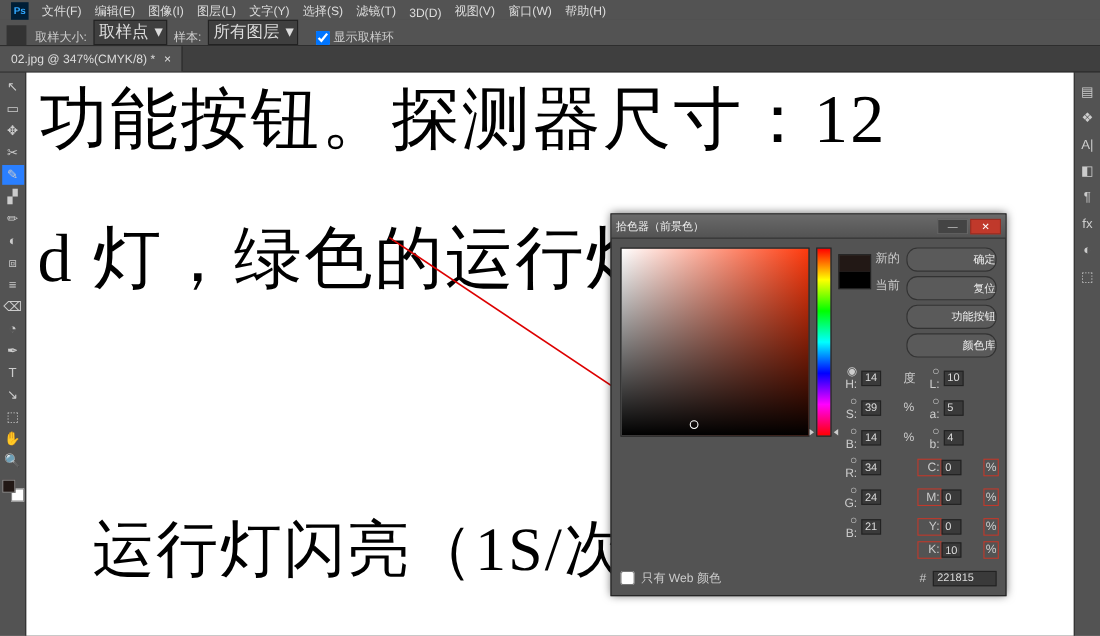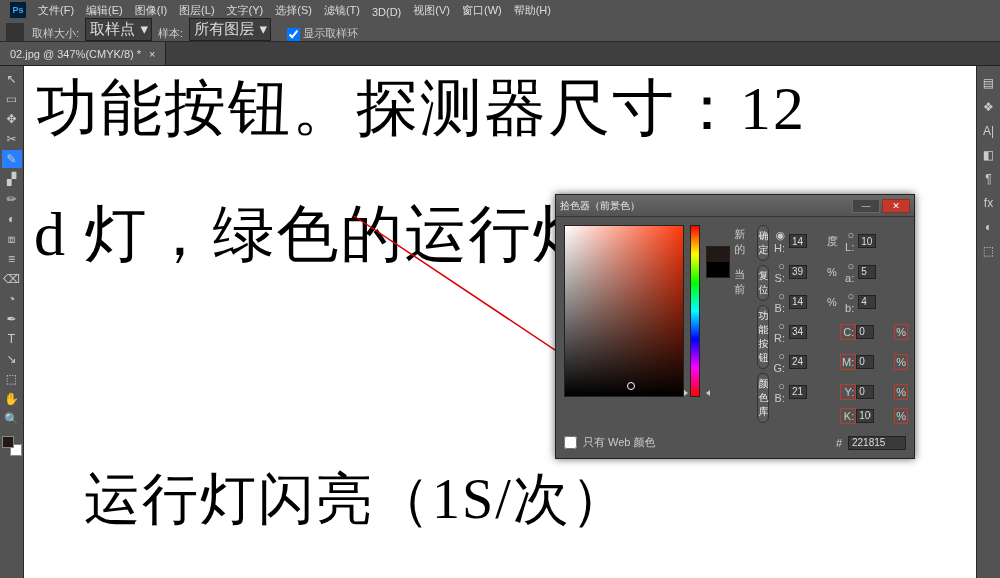--- a/index.html
+++ b/index.html
@@ -35,22 +35,22 @@
 .winbtn{width:28px;height:14px;background:#444;border:1px solid #666;color:#ccc;text-align:center;line-height:12px;font-size:9px}
 .winbtn.close{background:#c0392b;border-color:#962d22;color:#fff}
 .picker-body{display:flex;padding:8px;gap:6px}
 .sv-field{width:172px;height:172px;position:relative;background:linear-gradient(to top,#000,transparent),linear-gradient(to right,#fff,#ff3a0d);border:1px solid #222}
 .sv-cursor{position:absolute;width:8px;height:8px;border:1px solid #fff;border-radius:50%;left:62px;top:156px}
 .hue{width:14px;height:172px;background:linear-gradient(to bottom,#f00,#ff0,#0f0,#0ff,#00f,#f0f,#f00);border:1px solid #222;position:relative}
 .hue-cursor{position:absolute;width:18px;height:6px;left:-3px;top:164px}
 .hue-cursor:before,.hue-cursor:after{content:"";position:absolute;width:0;height:0;border-top:3px solid transparent;border-bottom:3px solid transparent}
 .hue-cursor:before{left:-4px;border-left:4px solid #ccc}
 .hue-cursor:after{right:-4px;border-right:4px solid #ccc}
-.picker-right{flex:1;display:flex;flex-direction:row;gap:4px}
-.pbtn{background:#5a5a5a;border:1px solid #333;border-radius:10px;color:#eee;text-align:left;padding:3px 0;font-size:10px;cursor:pointer}
+.picker-right{flex:1;display:flex;flex-direction:column;gap:4px}
+.pbtn{background:#5a5a5a;border:1px solid #333;border-radius:10px;color:#eee;text-align:right;padding:3px 0;font-size:10px;cursor:pointer}
 .preview{display:flex;gap:4px;align-items:center;margin:2px 0}
 .preview-box{width:30px;height:32px;display:flex;flex-direction:column;border:1px solid #222}
 .pnew{flex:1;background:#221815}
 .pold{flex:1;background:#000}
 .plabels{display:flex;flex-direction:column;font-size:9px;color:#ccc;gap:10px}
 .nums{display:grid;grid-template-columns:auto 34px auto auto 34px auto;gap:3px 4px;align-items:center;color:#ccc;font-size:10px;margin-top:2px}
 .nums input{width:18px;height:14px;background:#3a3a3a;border:1px solid #222;color:#ddd;font-size:10px;padding:0 2px;text-align:left}
 .nums label{text-align:right}
 .hexrow{display:flex;align-items:center;gap:6px;padding:4px 8px 8px 8px;color:#ccc;font-size:10px}
 .hexrow input[type=text]{width:58px;height:14px;background:#3a3a3a;border:1px solid #222;color:#ddd;font-size:10px;padding:0 3px}

